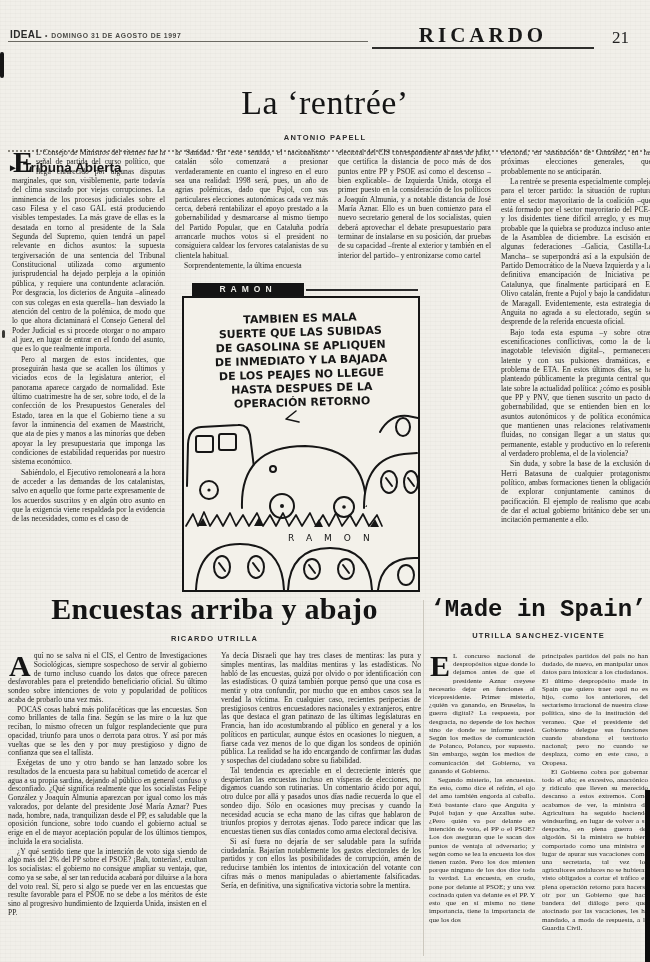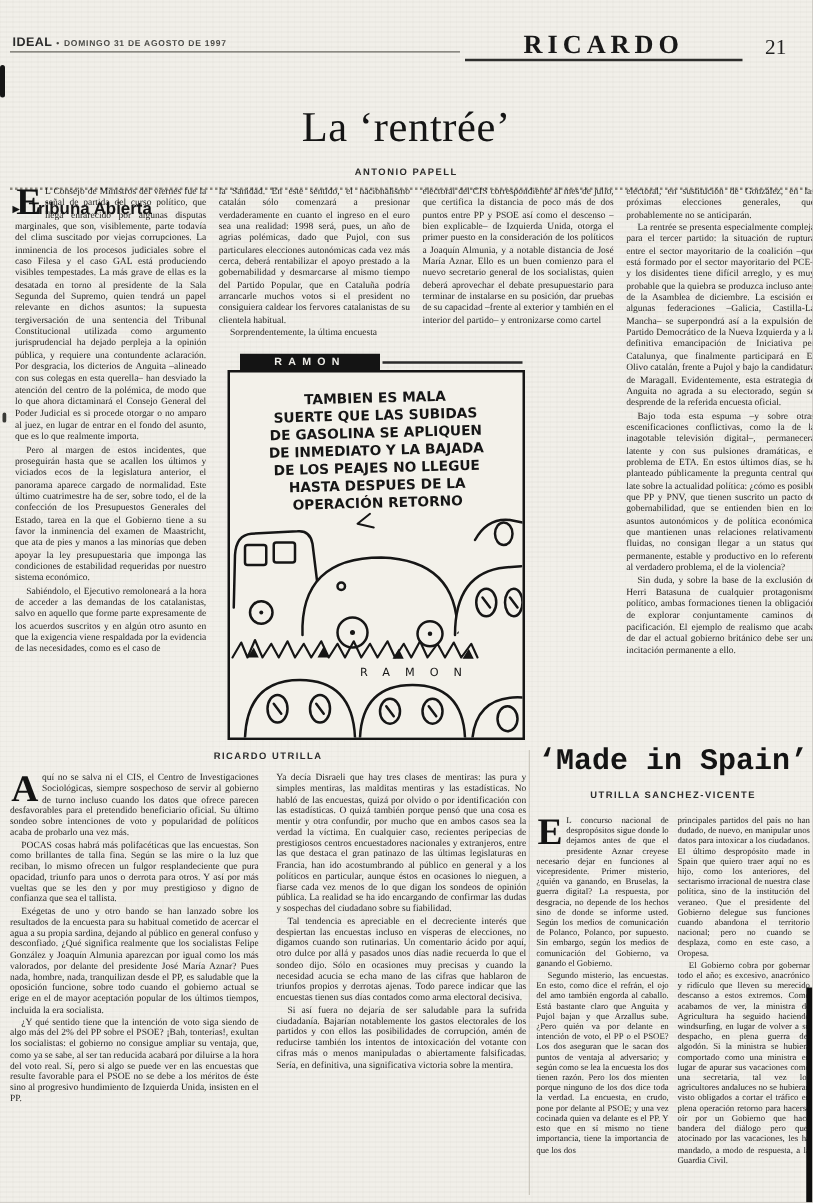--- a/index.html
+++ b/index.html
@@ -157,20 +157,21 @@
           <path d="M159,267 l6,8"></path>
           <path d="M194,292 q4,-34 40,-32" fill="#f3f1ea"></path>
           <ellipse cx="222" cy="277" rx="8" ry="10"></ellipse>
         </g>
         <text x="104" y="243" font-family="DejaVu Sans, sans-serif" font-size="9" letter-spacing="12" fill="#161616">RAMON</text>
       </svg>
     </div>
   </div>
 
   <div class="abs article2">
+    <div class="headline2">Encuestas arriba y abajo</div>
     <div class="byline byline2">RICARDO UTRILLA</div>
     <div class="cols2">
       <div class="col drop" id="a2c1">
           <p>Aquí no se salva ni el CIS, el Centro de Investigaciones Sociológicas, siempre sospechoso de servir al gobierno de turno incluso cuando los datos que ofrece parecen desfavorables para el pretendido beneficiario oficial. Su último sondeo sobre intenciones de voto y popularidad de políticos acaba de probarlo una vez más.</p>
           <p>POCAS cosas habrá más polifacéticas que las encuestas. Son como brillantes de talla fina. Según se las mire o la luz que reciban, lo mismo ofrecen un fulgor resplandeciente que pura opacidad, triunfo para unos o derrota para otros. Y así por más vueltas que se les den y por muy prestigioso y digno de confianza que sea el tallista.</p>
           <p>Exégetas de uno y otro bando se han lanzado sobre los resultados de la encuesta para su habitual cometido de acercar el agua a su propia sardina, dejando al público en general confuso y desconfiado. ¿Qué significa realmente que los socialistas Felipe González y Joaquín Almunia aparezcan por igual como los más valorados, por delante del presidente José María Aznar? Pues nada, hombre, nada, tranquilizan desde el PP, es saludable que la oposición funcione, sobre todo cuando el gobierno actual se erige en el de mayor aceptación popular de los últimos tiempos, incluida la era socialista.</p>
           <p>¿Y qué sentido tiene que la intención de voto siga siendo de algo más del 2% del PP sobre el PSOE? ¡Bah, tonterías!, exultan los socialistas: el gobierno no consigue ampliar su ventaja, que, como ya se sabe, al ser tan reducida acabará por diluirse a la hora del voto real. Sí, pero si algo se puede ver en las encuestas que resulte favorable para el PSOE no se debe a los méritos de éste sino al progresivo hundimiento de Izquierda Unida, insisten en el PP.</p>
         </div>
       <div class="col" id="a2c2">
           <p>Ya decía Disraeli que hay tres clases de mentiras: las pura y simples mentiras, las malditas mentiras y las estadísticas. No habló de las encuestas, quizá por olvido o por identificación con las estadísticas. O quizá también porque pensó que una cosa es mentir y otra confundir, por mucho que en ambos casos sea la verdad la víctima. En cualquier caso, recientes peripecias de prestigiosos centros encuestadores nacionales y extranjeros, entre las que destaca el gran patinazo de las últimas legislaturas en Francia, han ido acostumbrando al público en general y a los políticos en particular, aunque éstos en ocasiones lo nieguen, a fiarse cada vez menos de lo que digan los sondeos de opinión pública. La realidad se ha ido encargando de confirmar las dudas y sospechas del ciudadano sobre su fiabilidad.</p>

